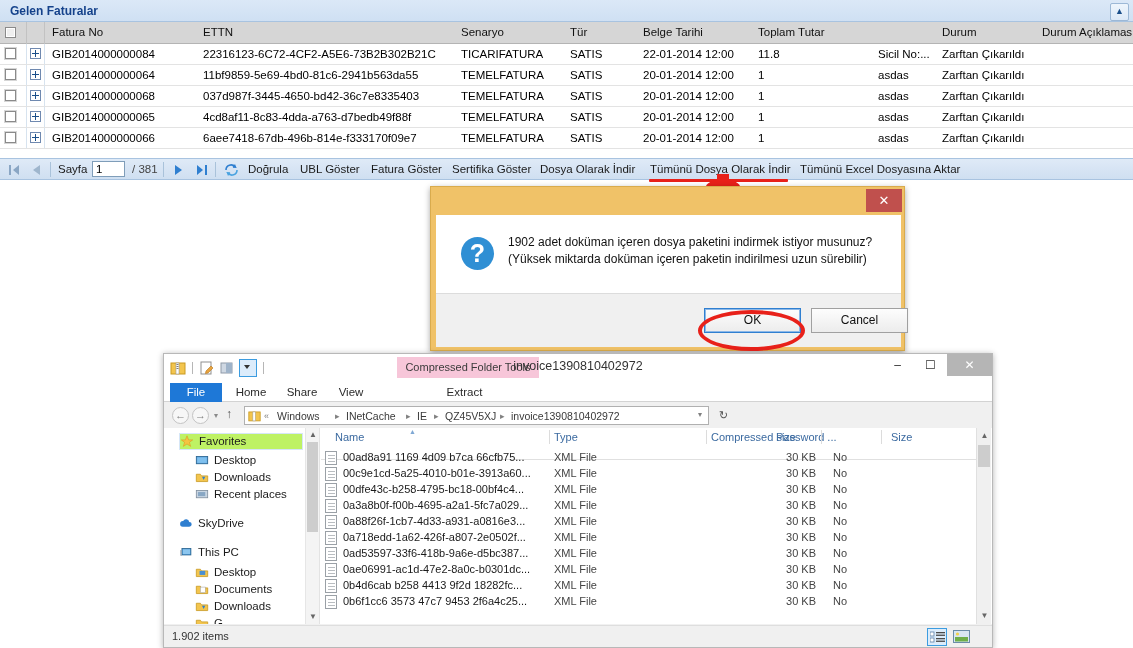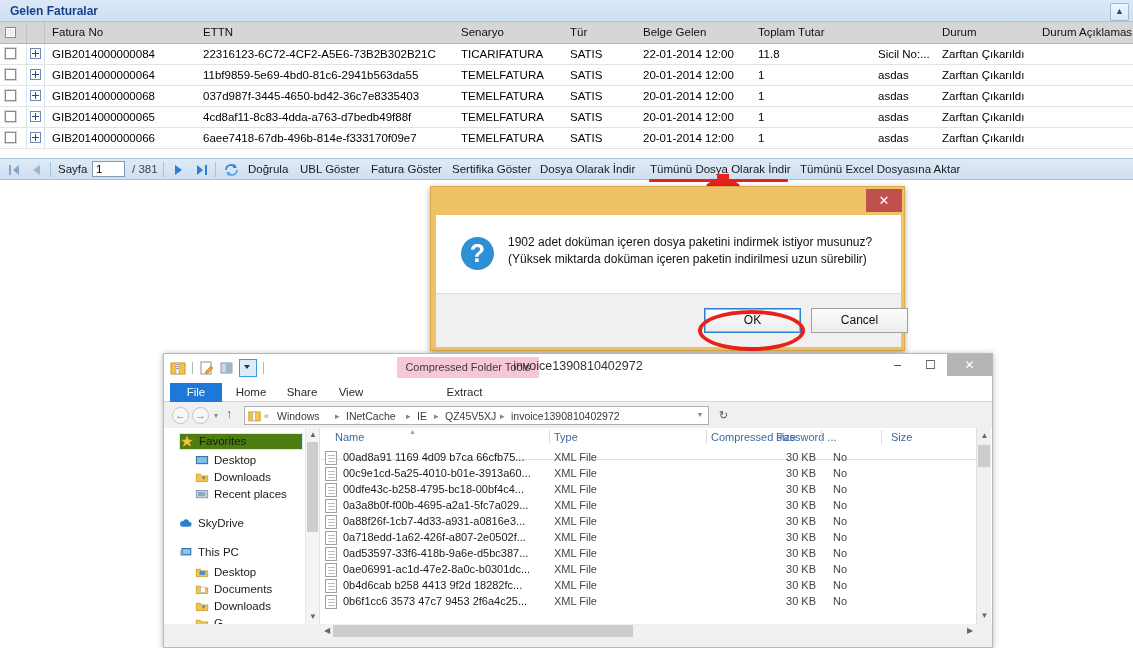--- a/index.html
+++ b/index.html
@@ -184,21 +184,21 @@
     background:#fff;border:1px solid #b0b0b0;box-sizing:border-box;cursor:text;
   }
   .search span{position:absolute;left:6px;top:3px;font-size:10.5px;color:#9b9b9b;white-space:nowrap;}
 
   .ex-main{position:absolute;left:0;top:74px;width:100%;height:196px;background:#fff;}
   .navpane{
     position:absolute;left:1px;top:0;width:155px;height:196px;background:#fff;
     border-right:1px solid #e3e3e3;box-sizing:border-box;overflow:hidden;
   }
   .nav-item{position:absolute;height:17px;font-size:11.5px;color:#1b1b1b;white-space:nowrap;cursor:pointer;}
-  .nav-item.sel{background:#4d7c0f;border:1px solid #d6e6f7;box-sizing:border-box;}
+  .nav-item.sel{background:#bef264;border:1px solid #d6e6f7;box-sizing:border-box;}
   .nav-ico{position:absolute;left:0;top:1px;width:15px;height:14px;}
 
   .filelist{
     position:absolute;left:157px;top:0;right:16px;height:196px;background:#fff;
     overflow:hidden;
   }
   .fl-head{
     position:absolute;left:0;top:0;width:100%;height:32px;background:#fff;
     border-bottom:1px solid #e0e0e0;box-sizing:border-box;
   }
@@ -258,21 +258,21 @@
     <div class="title">Gelen Faturalar</div>
     <div class="collapse-btn">▲</div>
   </div>
 
   <div class="grid">
     <div class="grid-head" id="gridHead">
         <div class="hcell" style="left: 52px;">Fatura No</div>
         <div class="hcell" style="left: 203px;">ETTN</div>
         <div class="hcell" style="left: 461px;">Senaryo</div>
         <div class="hcell" style="left: 570px;">Tür</div>
-        <div class="hcell" style="left: 643px;">Belge Gelen</div>
+        <div class="hcell" style="left: 643px;">Belge Tarihi</div>
         <div class="hcell" style="left: 758px;">Toplam Tutar</div>
         <div class="hcell" style="left: 878px; margin-top: 45px;">Açıklama</div>
         <div class="hcell" style="left: 942px;">Durum</div>
         <div class="hcell" style="left: 1042px;">Durum Açıklaması</div>
         <div class="chk hdr" style="left: 5px; top: 5px;"></div>
         <div class="hsep" style="left: 26px;"></div>
         <div class="hsep" style="left: 44px;"></div>
       </div>
     <div id="gridBody">
         <div class="grow">
@@ -673,13 +673,33 @@
     <div class="thumb"></div>
     <div class="ar" style="bottom:0;">▼</div>
   </div>
 
   <div class="hscroll">
     <div class="ar" style="left:0;">◀</div>
     <div class="thumb"></div>
     <div class="ar" style="right:0;">▶</div>
   </div>
 
+  <div class="statusbar">
+    <div class="cnt">1.902 items</div>
+    <div class="viewbtn active" style="right:45px;">
+      <svg width="16" height="14" viewBox="0 0 16 14" style="margin:2px 0 0 2px;">
+        <rect x="0" y="1" width="4" height="4" fill="#fff" stroke="#5a7fa8" stroke-width=".8"></rect>
+        <rect x="0" y="7" width="4" height="4" fill="#fff" stroke="#5a7fa8" stroke-width=".8"></rect>
+        <rect x="6" y="1" width="9" height="1.3" fill="#4a4a4a"></rect>
+        <rect x="6" y="3.6" width="9" height="1.3" fill="#4a4a4a"></rect>
+        <rect x="6" y="7" width="9" height="1.3" fill="#4a4a4a"></rect>
+        <rect x="6" y="9.6" width="9" height="1.3" fill="#4a4a4a"></rect>
+      </svg>
+    </div>
+    <div class="viewbtn" style="right:20px;">
+      <svg width="17" height="14" viewBox="0 0 17 14" style="margin:2px 0 0 1px;">
+        <rect x="0.5" y="0.5" width="16" height="12" fill="#d8e6f2" stroke="#6b8ca8"></rect>
+        <rect x="2" y="7" width="13" height="4.5" fill="#6fae4a"></rect>
+        <circle cx="4.5" cy="4" r="1.6" fill="#f2d14a"></circle>
+      </svg>
+    </div>
+  </div>
 </div>
 
 </body></html>

